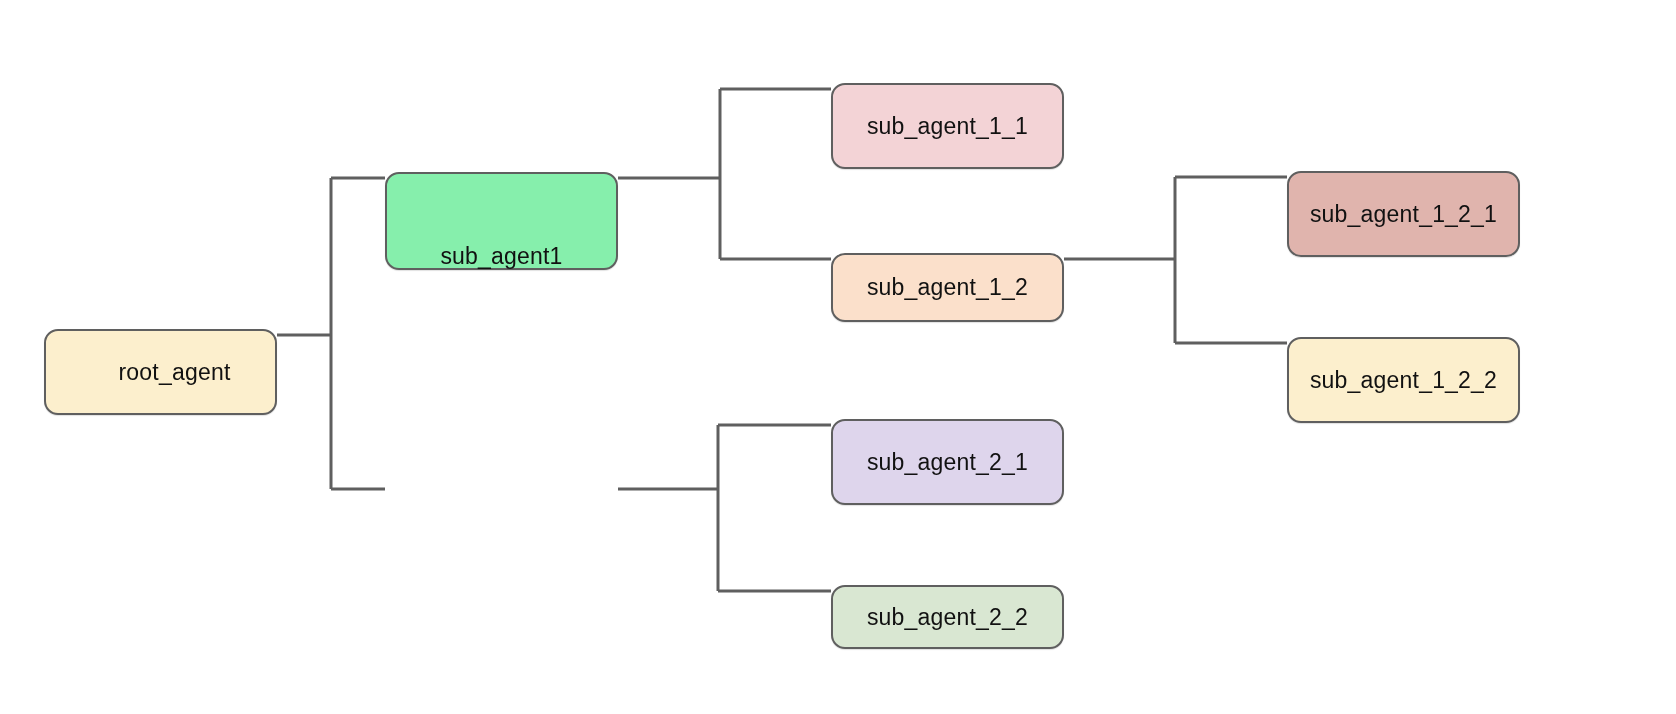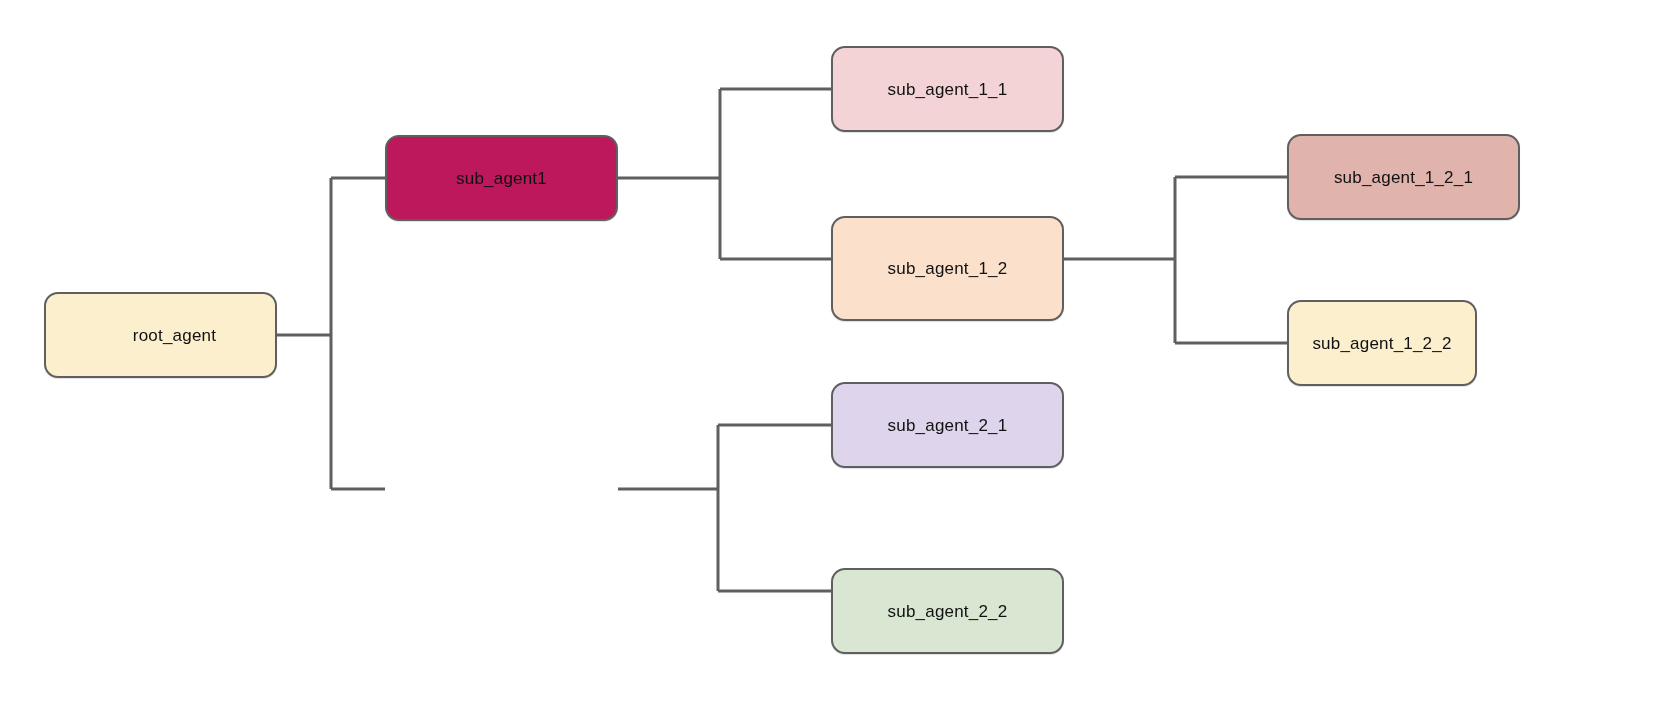--- a/index.html
+++ b/index.html
@@ -28,26 +28,27 @@
   }
   .node {
     position: absolute;
     box-sizing: border-box;
     border: 2.5px solid #5f5f5f;
     border-radius: 14px;
     display: flex;
     align-items: center;
     justify-content: center;
     color: #111111;
-    font-size: 17px;
+    font-size: 23px;
     font-family: "Liberation Sans", sans-serif;
     letter-spacing: 0.2px;
     line-height: 1;
     white-space: nowrap;
     box-shadow: 0 1px 1px rgba(0,0,0,0.12);
+    margin-top: 37px;
   }
   .node-label {
     pointer-events: none;
   }
 </style>
 </head>
 <body>
 
 <div id="canvas">
   <svg id="edges" viewBox="0 0 1676 714" xmlns="http://www.w3.org/2000/svg">
@@ -64,34 +65,34 @@
       <path d="M 718 425 L 831 425" fill="none" stroke="#5f5f5f" stroke-width="3" stroke-linecap="butt"></path>
       <path d="M 718 591 L 831 591" fill="none" stroke="#5f5f5f" stroke-width="3" stroke-linecap="butt"></path>
       <path d="M 1064 259 L 1175 259" fill="none" stroke="#5f5f5f" stroke-width="3" stroke-linecap="butt"></path>
       <path d="M 1175 177 L 1175 343" fill="none" stroke="#5f5f5f" stroke-width="3" stroke-linecap="butt"></path>
       <path d="M 1175 177 L 1287 177" fill="none" stroke="#5f5f5f" stroke-width="3" stroke-linecap="butt"></path>
       <path d="M 1175 343 L 1287 343" fill="none" stroke="#5f5f5f" stroke-width="3" stroke-linecap="butt"></path>
     </svg>
 <div class="node" id="node-root_agent" style="left: 44px; top: 292px; width: 233px; height: 86px; background: rgb(252, 239, 205); padding-left: 28px;">
       <span class="node-label">root_agent</span>
     </div>
-    <div class="node" id="node-sub_agent1" style="left: 385px; top: 135px; width: 233px; height: 86px; background: #be185d;">
+    <div class="node" id="node-sub_agent1" style="left: 385px; top: 135px; width: 233px; height: 98px; background: #86efac; align-items: flex-end;">
       <span class="node-label">sub_agent1</span>
     </div>
     <div class="node" id="node-sub_agent_1_1" style="left: 831px; top: 46px; width: 233px; height: 86px; background: rgb(243, 211, 214);">
       <span class="node-label">sub_agent_1_1</span>
     </div>
-    <div class="node" id="node-sub_agent_1_2" style="left: 831px; top: 216px; width: 233px; height: 105px; background: rgb(251, 224, 203);">
+    <div class="node" id="node-sub_agent_1_2" style="left: 831px; top: 216px; width: 233px; height: 69px; background: rgb(251, 224, 203);">
       <span class="node-label">sub_agent_1_2</span>
     </div>
     <div class="node" id="node-sub_agent_2_1" style="left: 831px; top: 382px; width: 233px; height: 86px; background: rgb(222, 213, 236); justify-content: center;">
       <span class="node-label">sub_agent_2_1</span>
     </div>
-    <div class="node" id="node-sub_agent_2_2" style="left: 831px; top: 568px; width: 233px; height: 86px; background: rgb(217, 231, 210);">
+    <div class="node" id="node-sub_agent_2_2" style="left: 831px; top: 548px; width: 233px; height: 64px; background: rgb(217, 231, 210);">
       <span class="node-label">sub_agent_2_2</span>
     </div>
     <div class="node" id="node-sub_agent_1_2_1" style="left: 1287px; top: 134px; width: 233px; height: 86px; background: rgb(224, 180, 173); justify-content: center;">
       <span class="node-label">sub_agent_1_2_1</span>
     </div>
-    <div class="node" id="node-sub_agent_1_2_2" style="left: 1287px; top: 300px; width: 190px; height: 86px; background: rgb(252, 239, 205);">
+    <div class="node" id="node-sub_agent_1_2_2" style="left: 1287px; top: 300px; width: 233px; height: 86px; background: rgb(252, 239, 205);">
       <span class="node-label">sub_agent_1_2_2</span>
     </div>
   </div>
 
 </body></html>

